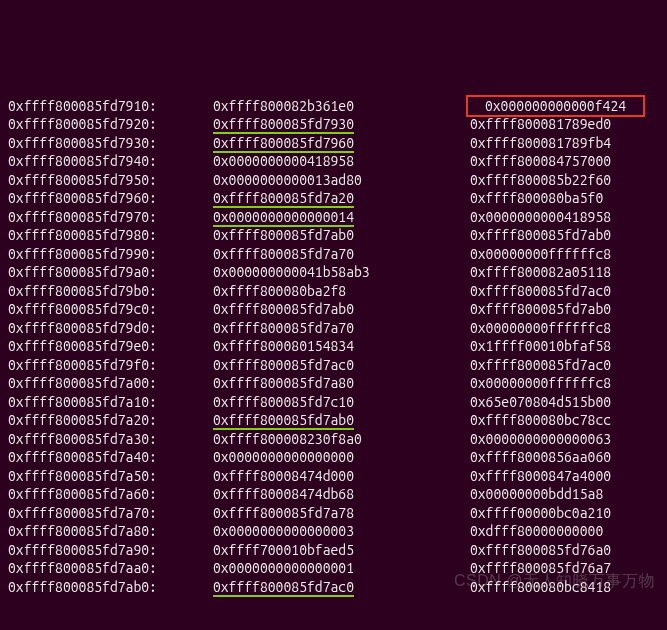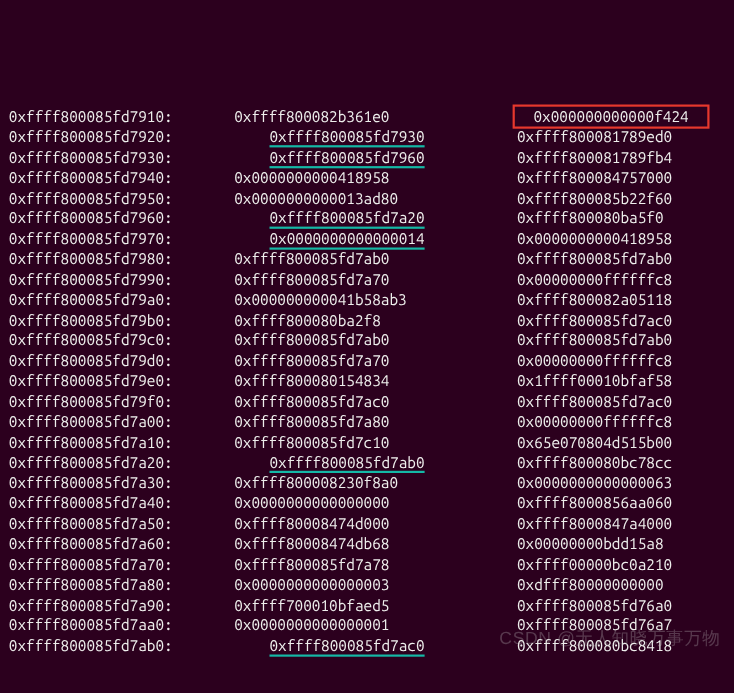--- a/index.html
+++ b/index.html
@@ -12,21 +12,21 @@
     height: 630px;
     overflow: hidden;
     padding: 4px 8px;
     line-height: 18.5px;
     white-space: pre;
     position: relative;
   }
   .row { display: block; white-space: pre; }
   .addr { display: inline-block; width: 150px; }
   .col1 { display: inline-block; width: 210px; }
-  .underline { border-bottom: 2px solid #14b8a6; padding-bottom: 0; margin-left: 32px; }
+  .underline { border-bottom: 2px solid #84cc16; padding-bottom: 0; }
   .redbox {
     border: 2px solid #e7382d;
     padding: 1px 17px;
     margin-left: -4px;
   }
   .watermark {
     position: absolute;
     right: 12px;
     bottom: 40px;
     color: rgba(200,200,200,0.28);

